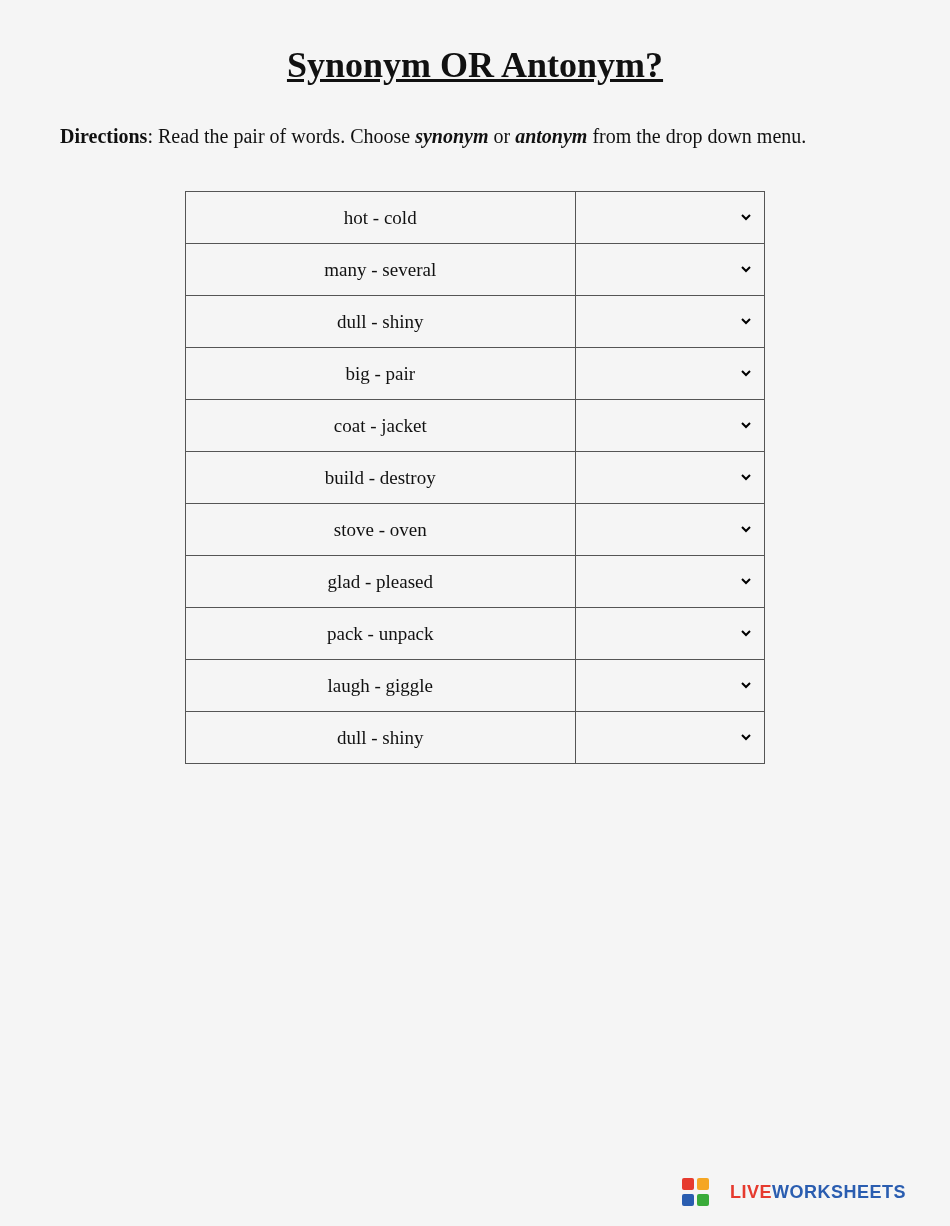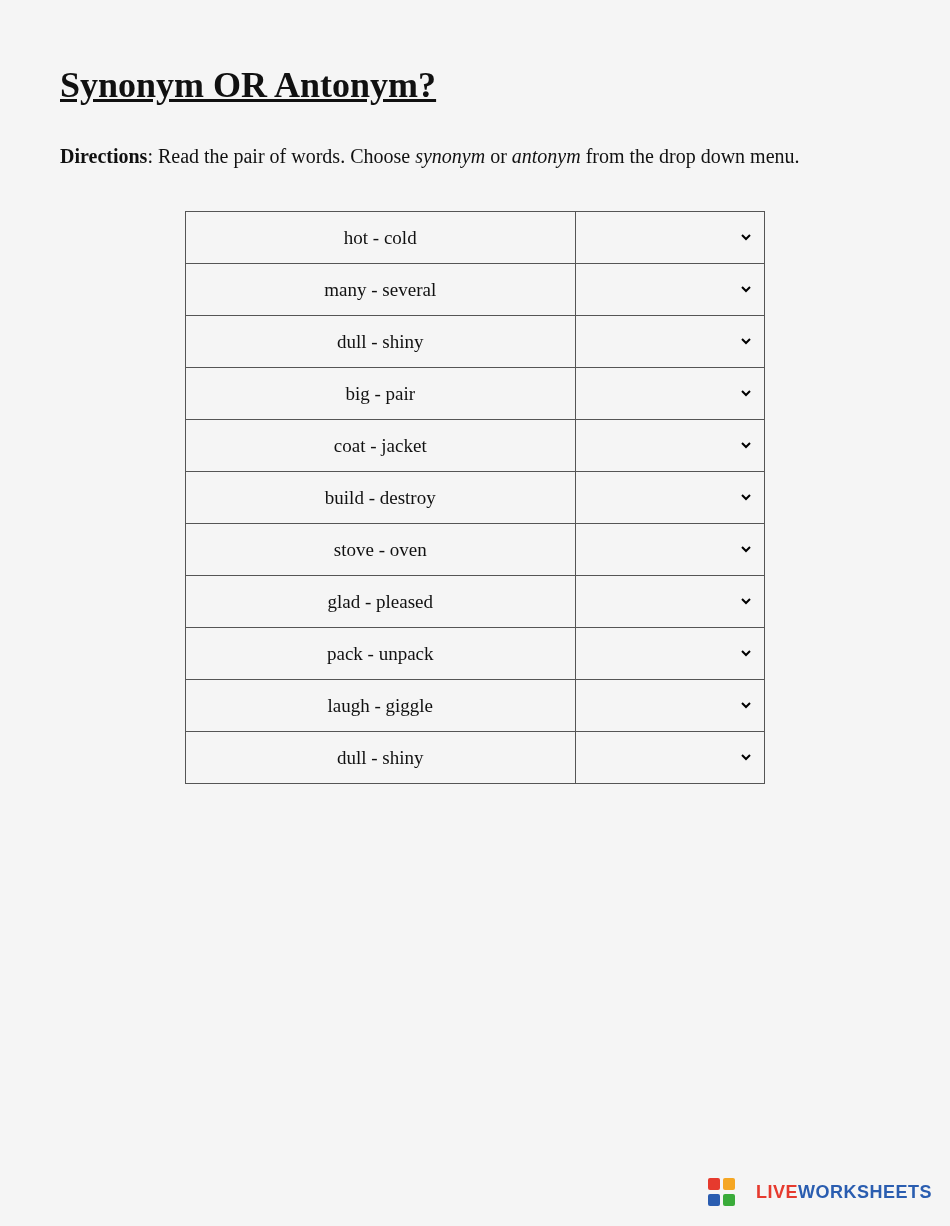--- a/index.html
+++ b/index.html
@@ -11,43 +11,44 @@
     body {
       background-color: #f5f5f5;
       font-family: Georgia, 'Times New Roman', serif;
       width: 950px;
       min-height: 1226px;
       position: relative;
       padding: 40px 60px 80px 60px;
     }
 
     .page-title {
-      text-align: left;
+      text-align: center;
       font-size: 36px;
       font-weight: bold;
       text-decoration: underline;
       margin-bottom: 35px;
-      margin-top: 24px;
+      margin-top: 4px;
       color: #111;
     }
 
     .directions {
       font-size: 20px;
       line-height: 1.5;
       margin-bottom: 40px;
       color: #111;
     }
 
     .directions .bold {
       font-weight: bold;
       text-align: center;
     }
 
     .directions .italic {
       font-style: italic;
+      font-weight: bold;
     }
 
     .table-container {
       display: flex;
       justify-content: center;
       margin-top: 10px;
     }
 
     table {
       border-collapse: collapse;
@@ -66,21 +67,21 @@
       width: 370px;
     }
 
     td.answer-cell {
       width: 180px;
     }
 
     .liveworksheets-logo {
       position: absolute;
       bottom: 20px;
-      right: 18px;
+      right: 44px;
       display: flex;
       align-items: center;
       gap: 20px;
     }
 
     .logo-squares {
       display: grid;
       grid-template-columns: 1fr 1fr;
       gap: 3px;
       width: 28px;

